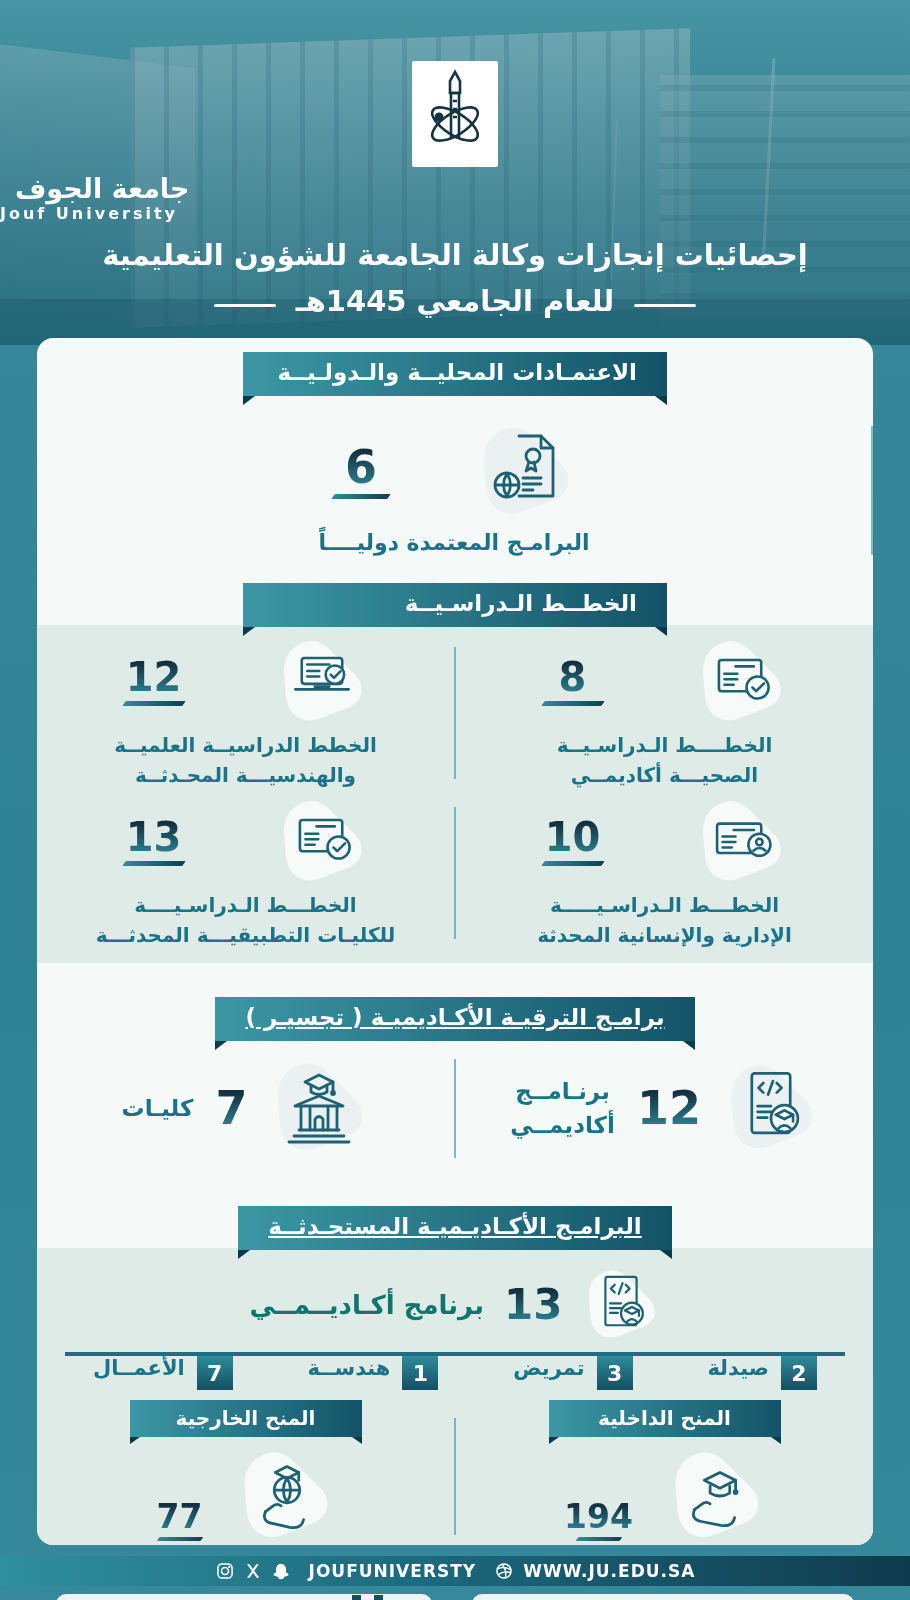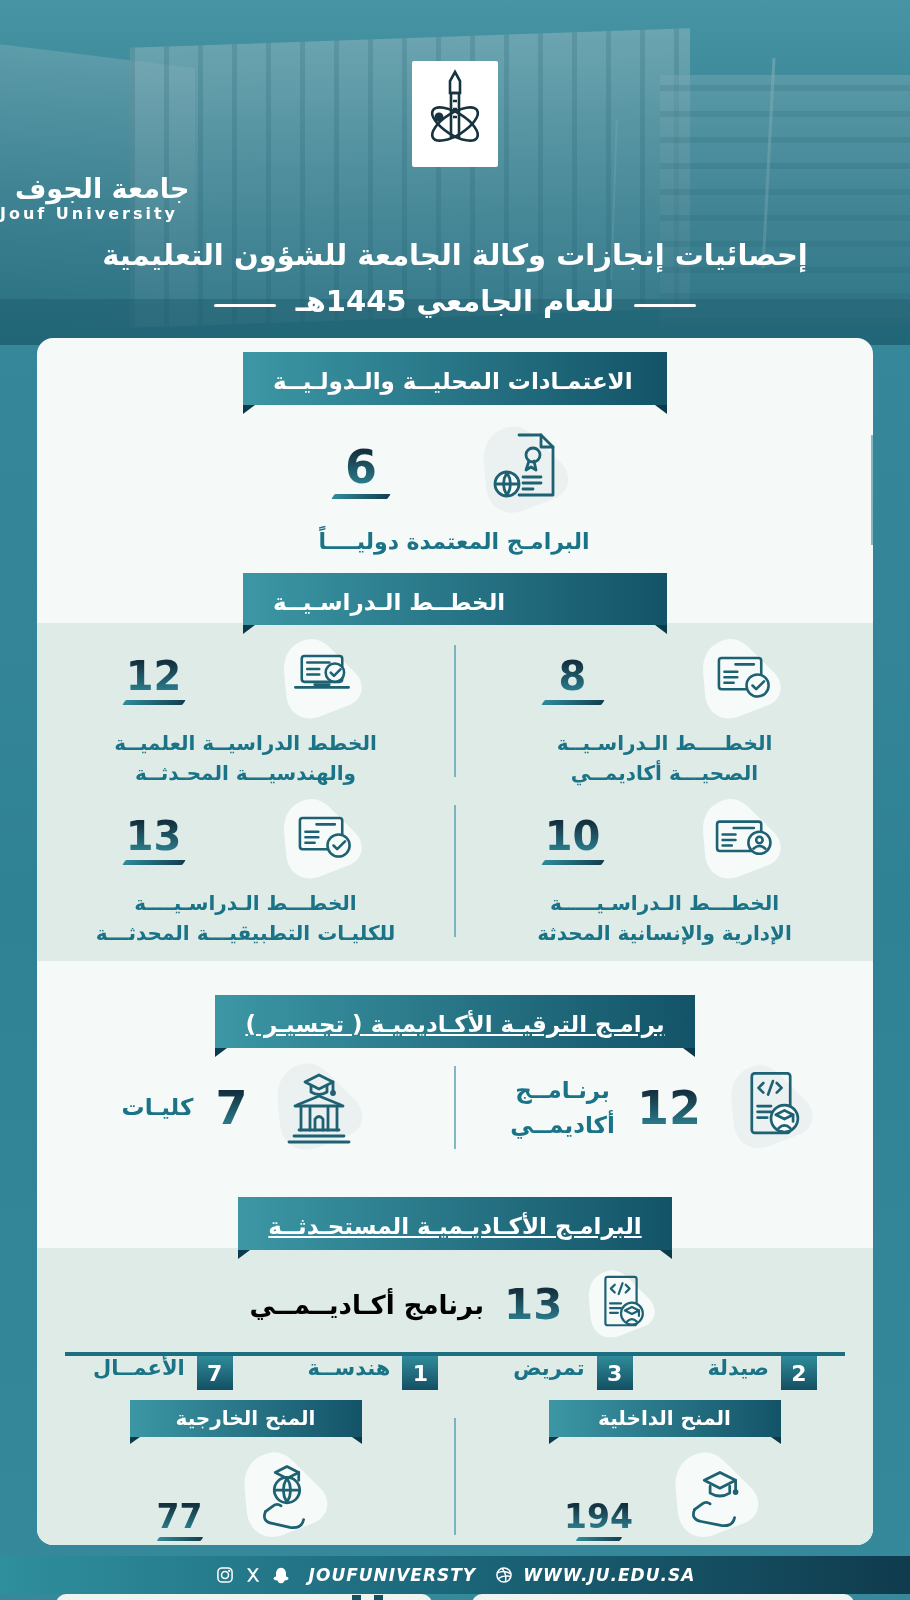--- a/index.html
+++ b/index.html
@@ -32,22 +32,22 @@
   .brand-ar{position:absolute;top:173px;left:15px;width:100%;color:#fff;font-size:27px;font-weight:bold;}
   .brand-en{position:absolute;top:204px;left:0;width:100%;color:#fff;font-size:16px;letter-spacing:3px;font-weight:bold;}
   .title1{position:absolute;top:238px;left:0;width:100%;text-align:center;color:#fff;font-size:29px;font-weight:bold;}
   .title2-row{position:absolute;top:284px;left:0;width:100%;display:flex;align-items:center;justify-content:center;gap:20px;}
   .title2{color:#fff;font-size:29px;font-weight:bold;}
   .dash{width:62px;height:3px;background:#fff;border-radius:2px;margin-top:8px;}
   
   .card{position:absolute;left:37px;top:338px;width:836px;height:1207px;background:#f5f9f8;border-radius:16px;
     overflow:hidden;display:flex;flex-direction:column;}
   
-  .ribbon{position:relative;margin:0 auto;min-width:424px;box-sizing:border-box;text-align:left;color:#fff;
-    font-weight:bold;font-size:23px;line-height:1.2;padding:16px 30px 9px;
+  .ribbon{position:relative;margin:0 auto;min-width:424px;box-sizing:border-box;text-align:right;color:#fff;
+    font-weight:bold;font-size:23px;line-height:1.2;padding:7px 30px 9px;
     background:linear-gradient(90deg,#3c97a4,#135368);}
   .ribbon::before{content:"";position:absolute;left:0;bottom:-9px;width:0;height:0;
     border-top:9px solid #0a3a4c;border-right:12px solid transparent;}
   .ribbon::after{content:"";position:absolute;right:0;bottom:-9px;width:0;height:0;
     border-top:9px solid #0a3a4c;border-left:12px solid transparent;}
   .mt14{margin-top:14px;}.mt22{margin-top:34px;text-decoration:underline;}
   
   .row{display:flex;align-items:stretch;}
   .col{flex:1;display:flex;flex-direction:column;align-items:center;justify-content:center;}
   .vdiv{width:2px;background:#5aa2b0;opacity:.75;margin:14px 0;}
@@ -75,39 +75,39 @@
   .plans-row .bar{width:60px;}
   .plans-row .stat-top{gap:92px;}
   .plans-row .stat-label{font-size:20px;margin-top:2px;}
   .bridge-row{height:128px;margin-top:4px;}
   .bridge-cell{display:flex;align-items:center;justify-content:center;gap:22px;}
   .bridge-cell .num{font-size:46px;}
   .bridge-label{font-weight:bold;color:#1a7386;font-size:23px;line-height:1.5;text-align:center;white-space:nowrap;}
   .newprog{margin-top:-2px;flex:1;display:flex;flex-direction:column;}
   .total-row{display:flex;align-items:center;justify-content:center;gap:20px;padding-top:14px;height:86px;}
   .total-row .num{font-size:42px;}
-  .total-label{font-weight:bold;color:#000000;font-size:26px;white-space:nowrap;}
+  .total-label{font-weight:bold;color:#0f766e;font-size:26px;white-space:nowrap;}
   .breakdown{margin:4px 28px 0;border-top:4px solid #1d6e80;display:flex;justify-content:space-between;padding:0 28px;}
   .bd-item{display:flex;align-items:flex-start;gap:12px;}
   .bd-sq{width:36px;height:34px;background:linear-gradient(180deg,#2f8b99,#144f63);color:#fff;font-size:22px;font-weight:bold;
     display:flex;align-items:center;justify-content:center;}
   .bd-label{font-weight:bold;color:#1a7386;font-size:21px;margin-top:0;white-space:nowrap;}
   .intl-row{margin-top:10px;flex:1;}
   .sub-ribbon{position:relative;margin:0 auto;min-width:232px;box-sizing:border-box;text-align:center;color:#fff;
     font-weight:bold;font-size:20px;padding:6px 24px 7px;background:linear-gradient(90deg,#3c97a4,#135368);}
   .sub-ribbon::before{content:"";position:absolute;left:0;bottom:-7px;border-top:7px solid #0a3a4c;border-right:10px solid transparent;}
   .sub-ribbon::after{content:"";position:absolute;right:0;bottom:-7px;border-top:7px solid #0a3a4c;border-left:10px solid transparent;}
   .grant-top{display:flex;align-items:center;justify-content:center;gap:34px;margin-top:10px;}
   .grant-top .num{font-size:33px;margin-top:48px;}
   .grant-top .bar{width:44px;height:4px;}
   .vdiv2{width:2px;background:#5aa2b0;opacity:.75;margin:18px 0 10px;}
   
-  .footer{position:absolute;left:0;top:1556px;width:910px;height:38px;
+  .footer{position:absolute;left:0;top:1556px;width:910px;height:30px;
     background:linear-gradient(90deg,#2f8f9c 0%,#1d6a7e 45%,#0f3b4d 100%);
-    display:flex;align-items:center;justify-content:center;color:#fff;font-style:italic;}
+    display:flex;align-items:center;justify-content:center;color:#fff;}
   .footer .gap8{width:9px;}.footer .gap16{width:18px;}
   .f-text{font-size:17px;font-weight:bold;letter-spacing:1px;}
   .icf{stroke:#fff;stroke-width:1.8;fill:none;stroke-linecap:round;stroke-linejoin:round;}
   
   .nub{position:absolute;top:1594px;height:12px;background:#eef4f2;border-radius:10px 10px 0 0;}
   .nub-l{left:56px;width:376px;}
   .nub-r{left:472px;width:382px;}
   .peek-mark{position:absolute;top:1595px;width:9px;height:5px;background:#145062;}
 </style>
 </head>

